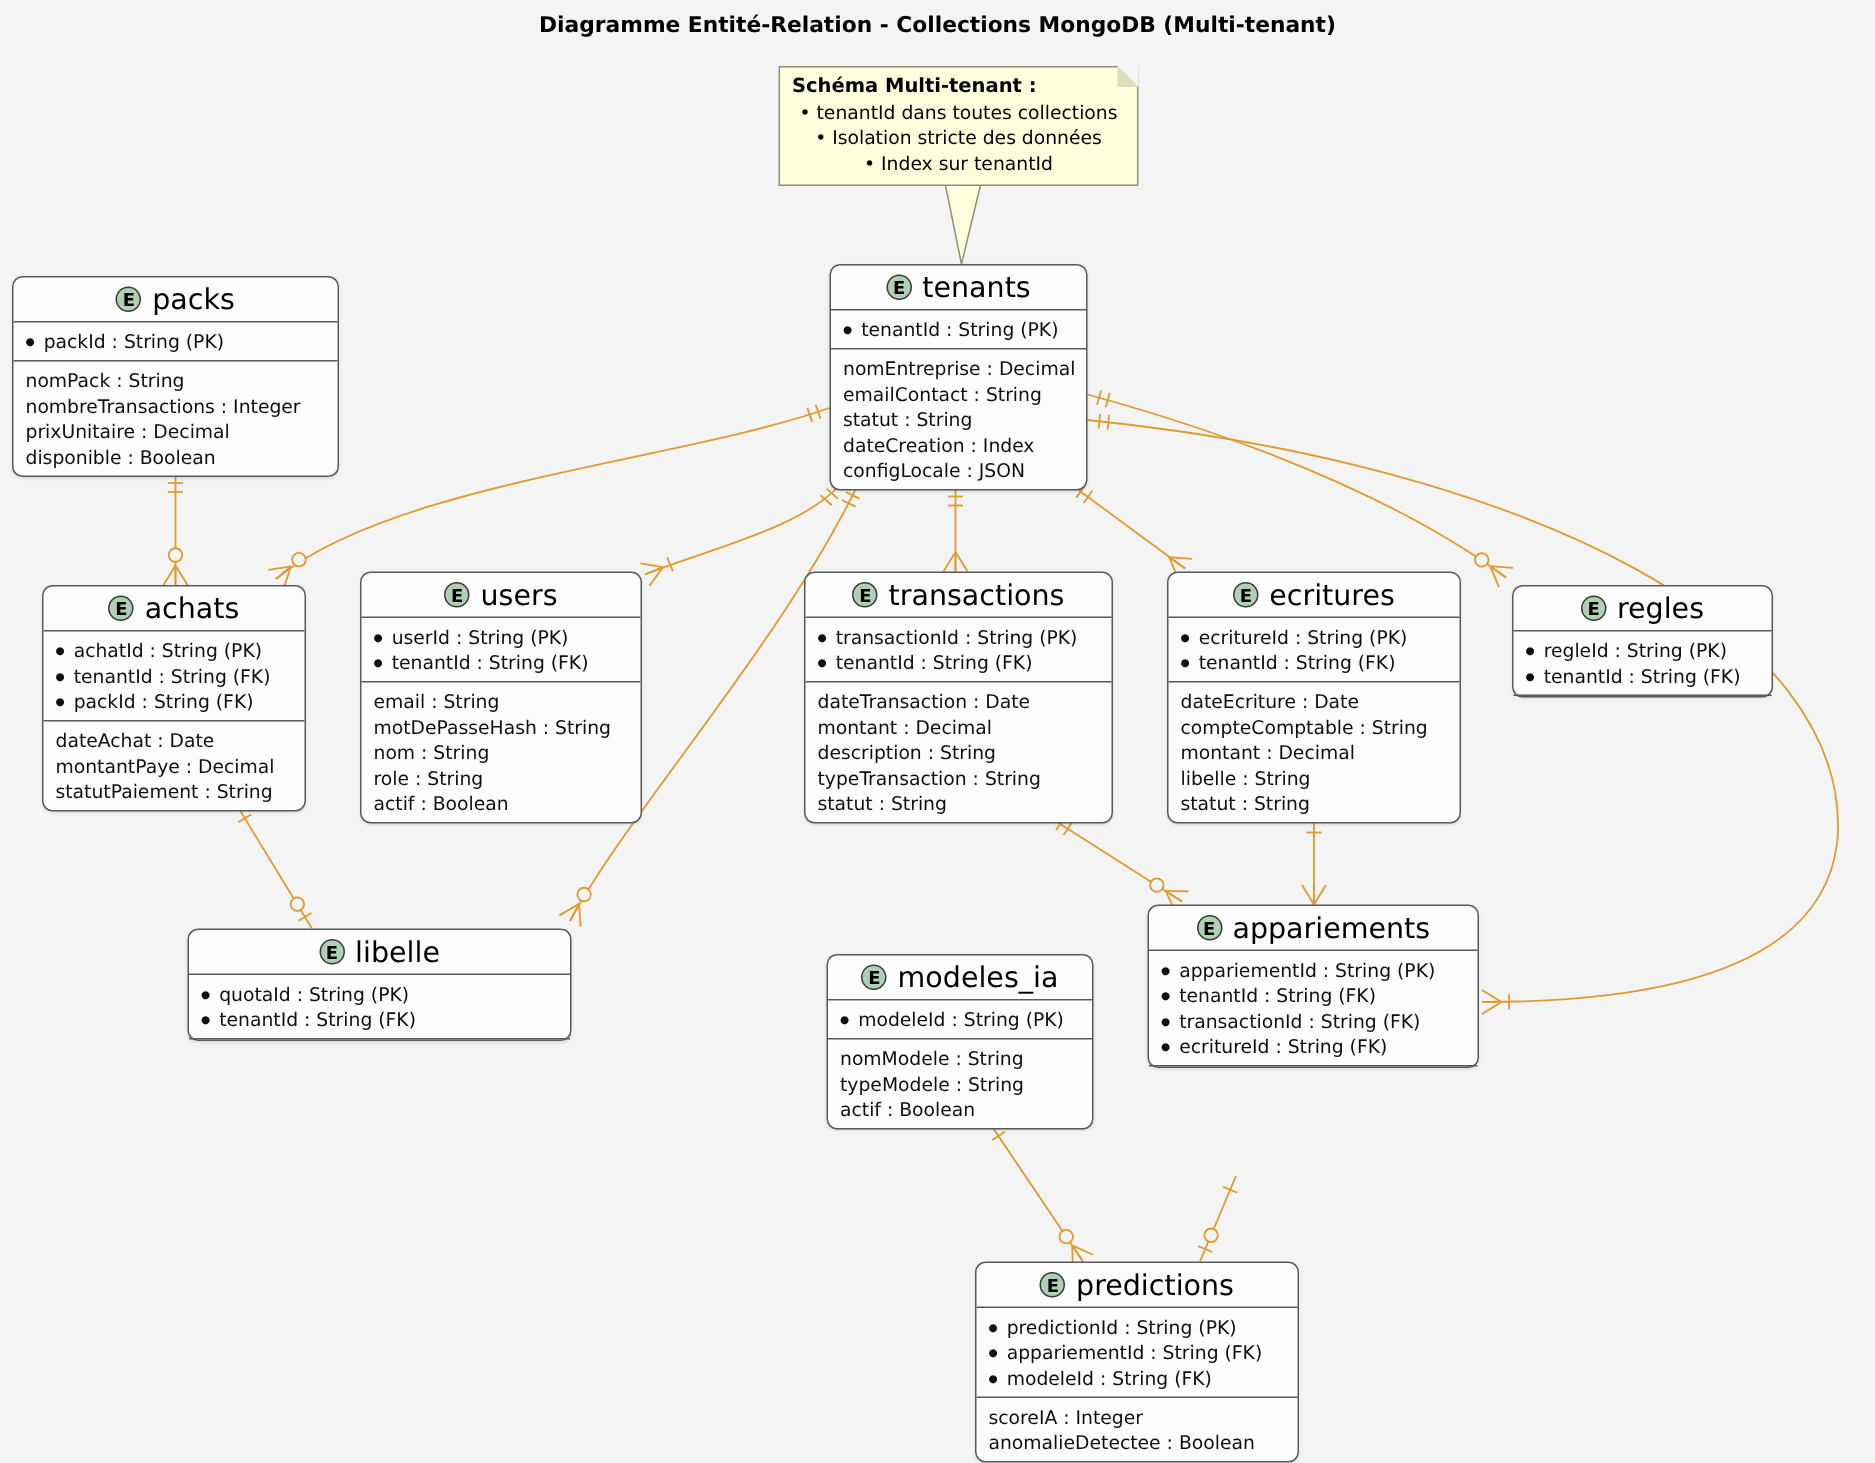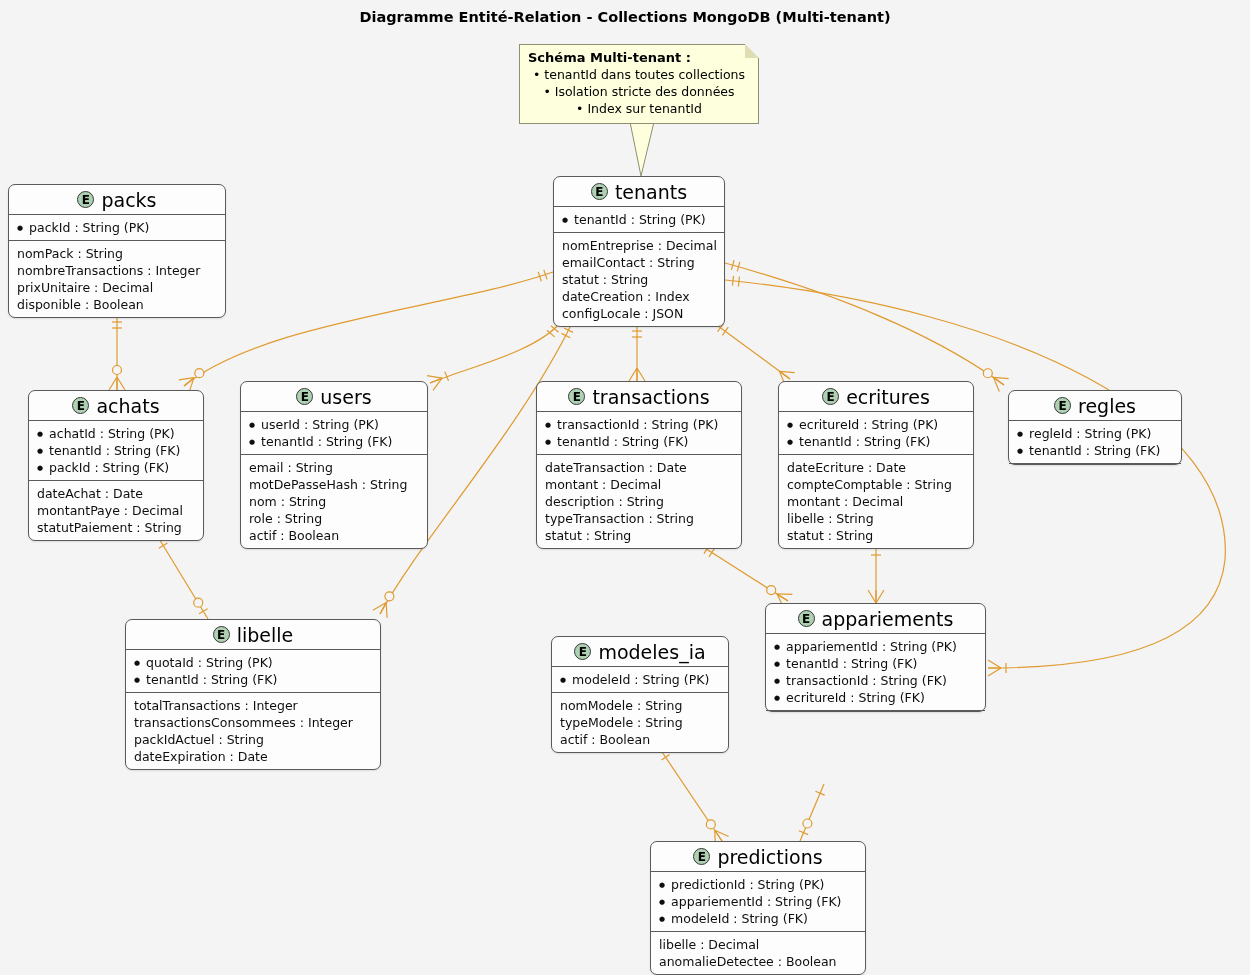--- a/index.html
+++ b/index.html
@@ -255,26 +255,20 @@
       </div>
       <div class="entity" style="left: 125px; top: 619px; width: 256px;">
         <div class="entity-header">
           <span class="badge">E</span>
           <span class="entity-name">libelle</span>
         </div>
         <div class="sec keys">
           <div class="row key">quotaId : String (PK)</div>
           <div class="row key">tenantId : String (FK)</div>
         </div>
-        <div class="sec">
-          <div class="row">totalTransactions : Integer</div>
-          <div class="row">transactionsConsommees : Integer</div>
-          <div class="row">packIdActuel : String</div>
-          <div class="row">dateExpiration : Date</div>
-        </div>
       </div>
       <div class="entity" style="left: 551px; top: 636px; width: 178px;">
         <div class="entity-header">
           <span class="badge">E</span>
           <span class="entity-name">modeles_ia</span>
         </div>
         <div class="sec keys">
           <div class="row key">modeleId : String (PK)</div>
         </div>
         <div class="sec">
@@ -299,18 +293,18 @@
         <div class="entity-header">
           <span class="badge">E</span>
           <span class="entity-name">predictions</span>
         </div>
         <div class="sec keys">
           <div class="row key">predictionId : String (PK)</div>
           <div class="row key">appariementId : String (FK)</div>
           <div class="row key">modeleId : String (FK)</div>
         </div>
         <div class="sec">
-          <div class="row">libelle : Decimal</div>
+          <div class="row">scoreIA : Integer</div>
           <div class="row">anomalieDetectee : Boolean</div>
         </div>
       </div>
     </div>
 </div>
 
 </body></html>

